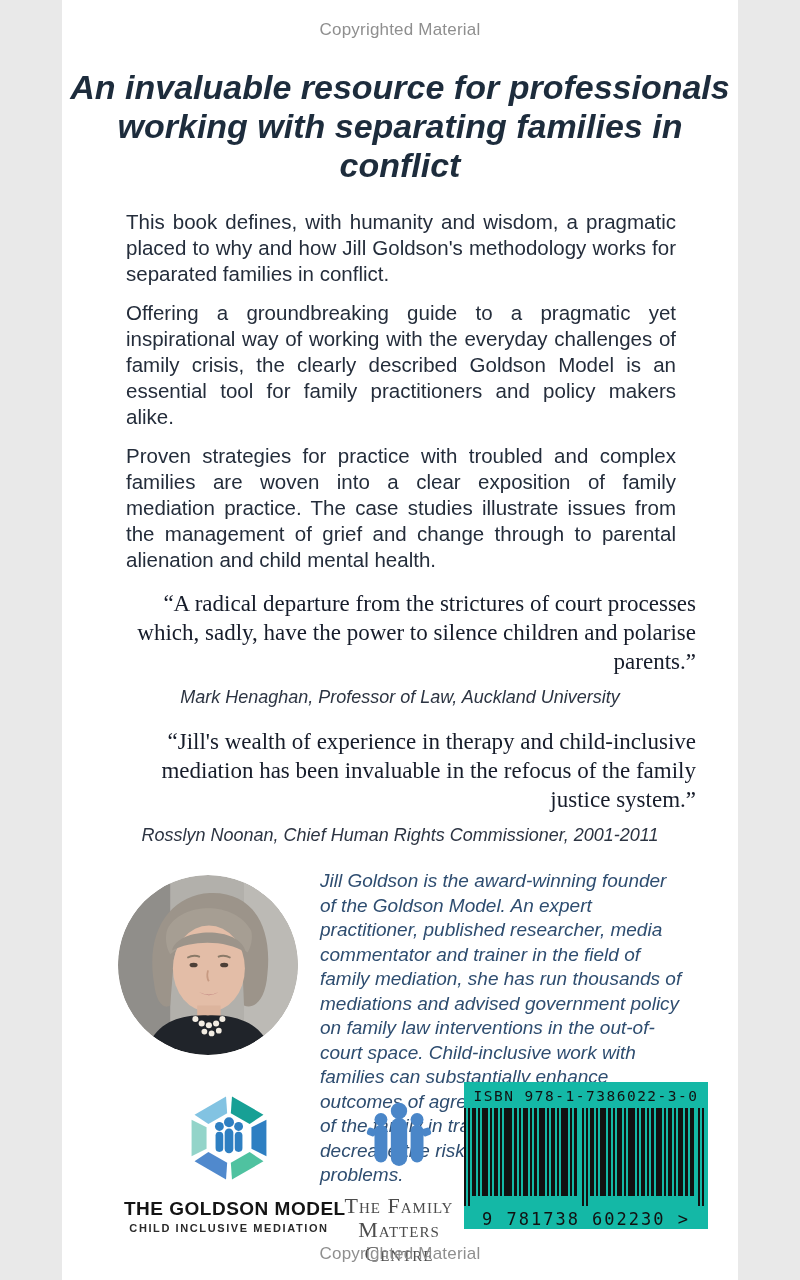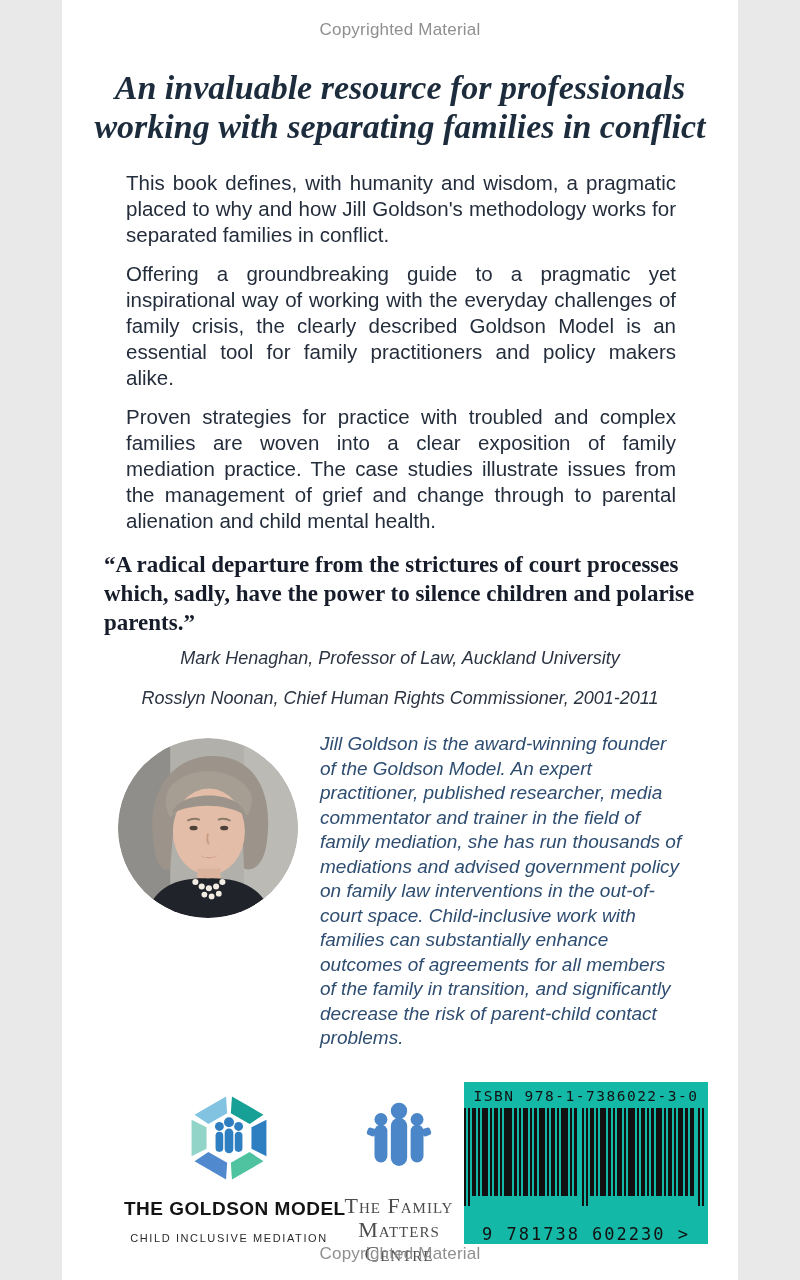--- a/index.html
+++ b/index.html
@@ -18,21 +18,21 @@
     color:#8f8f8f;
     font-size:17px;
     letter-spacing:0.2px;
   }
   .copyright.top { padding-top:20px; }
   .copyright.bottom { position:absolute; bottom:16px; left:0; right:0; }
 
   .headline {
     margin-top:28px;
     text-align:center;
-    font-family:Liberation Serif, serif;
+    font-family:Liberation Sans, sans-serif;
     font-style:italic;
     font-weight:bold;
     font-size:34px;
     line-height:39px;
     color:#1d2c3c;
   }
   .headline span { display:block; }
 
   .body-copy {
     margin:24px 62px 0 64px;
@@ -41,24 +41,24 @@
     font-size:20.5px;
     line-height:26px;
     text-align:justify;
     color:#242d3b;
     margin-bottom:13px;
   }
 
   .quotes { margin:16px 42px 0 42px; }
   .quote-text {
     font-family:"Liberation Serif", serif;
-    font-weight:bold;
+    font-weight:normal;
     font-size:23px;
     line-height:29px;
-    text-align:left;
+    text-align:right;
     color:#161c2a;
   }
   .quote-attribution {
     font-style:italic;
     font-size:18px;
     text-align:center;
     color:#2c3442;
     margin:11px 0 19px 0;
   }
 
@@ -99,24 +99,24 @@
     margin-top:8px;
     font-weight:bold;
     font-size:19px;
     letter-spacing:0.5px;
     color:#141414;
     font-stretch:condensed;
     white-space:nowrap;
   }
   .goldson-tagline {
     font-size:11px;
-    font-weight:normal;
+    font-weight:bold;
     letter-spacing:1.6px;
     color:#2a2a2a;
-    margin-top:12px;
+    margin-top:2px;
     white-space:nowrap;
   }
   .logo-fmc { width:220px; text-align:center; padding-top:16px; }
   .logo-fmc .figures { width:86px; height:86px; margin:0 auto; }
   .fmc-name {
     font-family:"Liberation Serif", serif;
     font-variant:small-caps;
     font-size:22px;
     line-height:24px;
     color:#4c4c4c;
@@ -136,21 +136,21 @@
     letter-spacing:1.5px;
     color:#111;
     white-space:nowrap;
   }
   .barcode-bars { display:block; margin:4px auto 0 auto; }
   .barcode-digits {
     font-family:"DejaVu Sans Mono", monospace;
     font-size:17px;
     letter-spacing:2px;
     color:#111;
-    margin-top:16px;
+    margin-top:1px;
     white-space:nowrap;
   }
 </style>
 </head>
 <body>
 
 <div class="page">
 
   <div class="copyright top">Copyrighted Material</div>
 
@@ -161,20 +161,21 @@
 
   <section class="body-copy">
     <p>This book defines, with humanity and wisdom, a pragmatic placed to why and how Jill Goldson's methodology works for separated families in conflict.</p>
     <p>Offering a groundbreaking guide to a pragmatic yet inspirational way of working with the everyday challenges of family crisis, the clearly described Goldson Model is an essential tool for family practitioners and policy makers alike.</p>
     <p>Proven strategies for practice with troubled and complex families are woven into a clear exposition of family mediation practice. The case studies illustrate issues from the management of grief and change through to parental alienation and child mental health.</p>
   </section>
 
   <section class="quotes">
     <p class="quote-text">“A radical departure from the strictures of court processes which, sadly, have the power to silence children and polarise parents.”</p>
     <p class="quote-attribution">Mark Henaghan, Professor of Law, Auckland University</p>
+    <p class="quote-text">“Jill's wealth of experience in therapy and child-inclusive mediation has been invaluable in the refocus of the family justice system.”</p>
     <p class="quote-attribution">Rosslyn Noonan, Chief Human Rights Commissioner, 2001-2011</p>
   </section>
 
   <section class="author">
     <div class="author-photo">
       <svg viewBox="0 0 200 200" width="180" height="180">
         <defs>
           <clipPath id="photoClip">
               <circle cx="100" cy="100" r="100"></circle>
             </clipPath>

